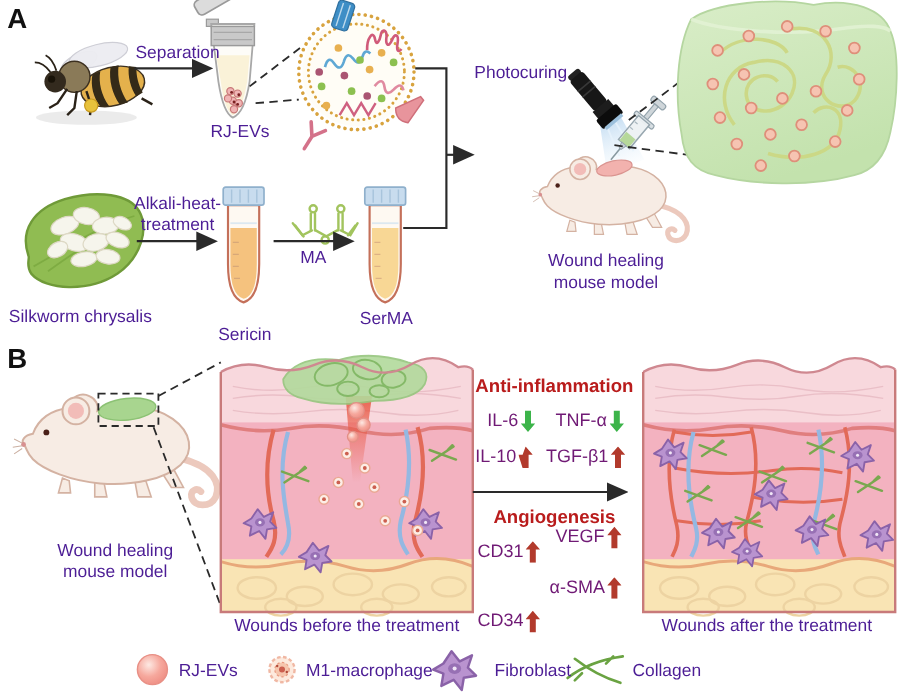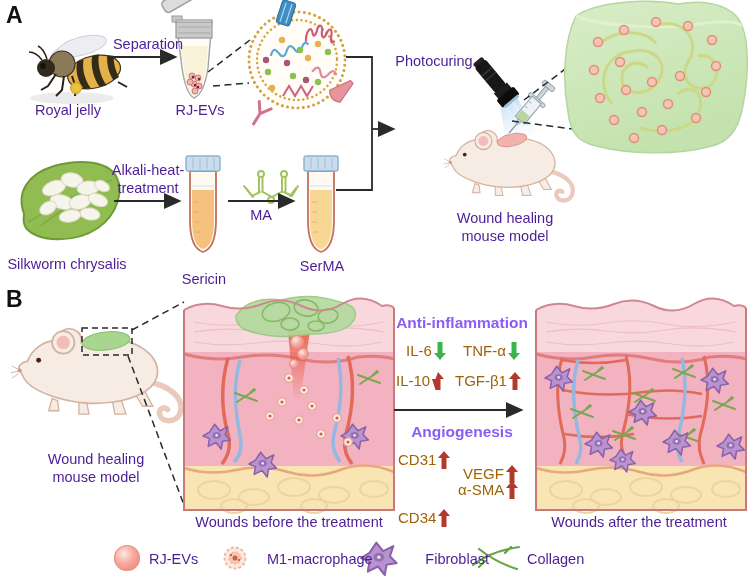--- a/index.html
+++ b/index.html
@@ -1,22 +1,22 @@
 <!DOCTYPE html>
 <html><head>
 <meta charset="utf-8">
 <style>
   html,body{margin:0;padding:0;background:#ffffff;}
   #fig{position:relative;width:751px;height:577px;background:#ffffff;overflow:hidden;
        font-family:"Liberation Sans", sans-serif;color:#1b1b1b;}
   #gfx{position:absolute;left:0;top:0;}
   .lbl{position:absolute;font-size:14.5px;line-height:1.25;text-align:center;color:#4c1d95;}
   .panel-letter{position:absolute;font-size:23px;font-weight:bold;color:#111;}
-  .head{position:absolute;font-size:15.5px;font-weight:bold;text-align:center;color:#8b5cf6;}
-  .marker{position:absolute;display:flex;align-items:center;gap:2px;font-size:15px;color:#a16207;}
+  .head{position:absolute;font-size:15.5px;font-weight:bold;text-align:center;color:#b91c1c;}
+  .marker{position:absolute;display:flex;align-items:center;gap:2px;font-size:15px;color:#701a75;}
   .marker svg{display:block;margin-top:1px;}
 </style>
 </head>
 <body>
 
 <div id="fig">
 
 <svg id="gfx" width="751" height="577" viewBox="0 0 751 577">
   <defs>
     <marker id="ah" markerWidth="10" markerHeight="9" refX="8" refY="4.5" orient="auto">
@@ -401,21 +401,20 @@
     <circle cx="231" cy="555" r="1" fill="#b04838"></circle>
         <circle cx="239" cy="560" r="1" fill="#b04838"></circle>
   </g>
   <use href="#fib" transform="translate(378,558) scale(1.7)"></use>
   <g transform="translate(497,559)">
     <path d="M-24,6 Q-6,-8 22,-12 M-18,-10 Q0,4 20,10 M8,-6 l6,-6 M-12,2 l-6,6" stroke="#6aa342" stroke-width="2.2" stroke-linecap="round" fill="none"></path>
   </g>
 </svg>
 
 <div class="panel-letter" style="left:6px;top:2px;">A</div>
-<div class="lbl" style="left:12px;top:101px;width:112px;">Royal jelly</div>
 <div class="lbl" style="left:106px;top:35px;width:84px;">Separation</div>
 <div class="lbl" style="left:158px;top:101px;width:84px;">RJ-EVs</div>
 <div class="lbl" style="left:390px;top:52px;width:88px;">Photocuring</div>
 <div class="lbl" style="left:445px;top:209px;width:120px;">Wound healing mouse model</div>
 <div class="lbl" style="left:102px;top:161px;width:92px;">Alkali-heat-treatment</div>
 <div class="lbl" style="left:0px;top:255px;width:134px;">Silkworm chrysalis</div>
 <div class="lbl" style="left:166px;top:270px;width:76px;">Sericin</div>
 <div class="lbl" style="left:239px;top:206px;width:44px;">MA</div>
 <div class="lbl" style="left:286px;top:257px;width:72px;">SerMA</div>
 
@@ -450,37 +449,37 @@
       </svg>
 </div>
 
 <div class="head" style="left:394px;top:423px;width:136px;">Angiogenesis</div>
 <div class="marker" style="left:398px;top:450px;">
   <span>CD31</span>
   <svg width="12" height="18" viewBox="0 0 12 18">
         <path d="M6 0 L12 7 L8.5 7 L8.5 18 L3.5 18 L3.5 7 L0 7 Z" fill="#b23a2c"></path>
       </svg>
 </div>
-<div class="marker" style="left:463px;top:464px;text-align:right;">
+<div class="marker" style="left:463px;top:438px;text-align:right;">
   <span>VEGF</span>
   <svg width="12" height="18" viewBox="0 0 12 18">
         <path d="M6 0 L12 7 L8.5 7 L8.5 18 L3.5 18 L3.5 7 L0 7 Z" fill="#b23a2c"></path>
       </svg>
 </div>
 <div class="marker" style="left:398px;top:480px;margin-top:28px;">
   <span>CD34</span>
   <svg width="12" height="18" viewBox="0 0 12 18">
         <path d="M6 0 L12 7 L8.5 7 L8.5 18 L3.5 18 L3.5 7 L0 7 Z" fill="#b23a2c"></path>
       </svg>
 </div>
 <div class="marker" style="left:458px;top:480px;">
   <span>α-SMA</span>
   <svg width="12" height="18" viewBox="0 0 12 18">
         <path d="M6 0 L12 7 L8.5 7 L8.5 18 L3.5 18 L3.5 7 L0 7 Z" fill="#b23a2c"></path>
       </svg>
 </div>
 
 <div class="lbl" style="left:149px;top:550px;width:70px;text-align:left;">RJ-EVs</div>
-<div class="lbl" style="left:255px;top:550px;width:120px;text-align:left;margin-left:12px;">M1-macrophage</div>
-<div class="lbl" style="left:399px;top:550px;width:90px;text-align:right;">Fibroblast</div>
+<div class="lbl" style="left:255px;top:550px;width:120px;text-align:left;">M1-macrophage</div>
+<div class="lbl" style="left:399px;top:550px;width:90px;text-align:center;">Fibroblast</div>
 <div class="lbl" style="left:527px;top:550px;width:80px;text-align:left;">Collagen</div>
 
 </div>
 
 </body></html>

